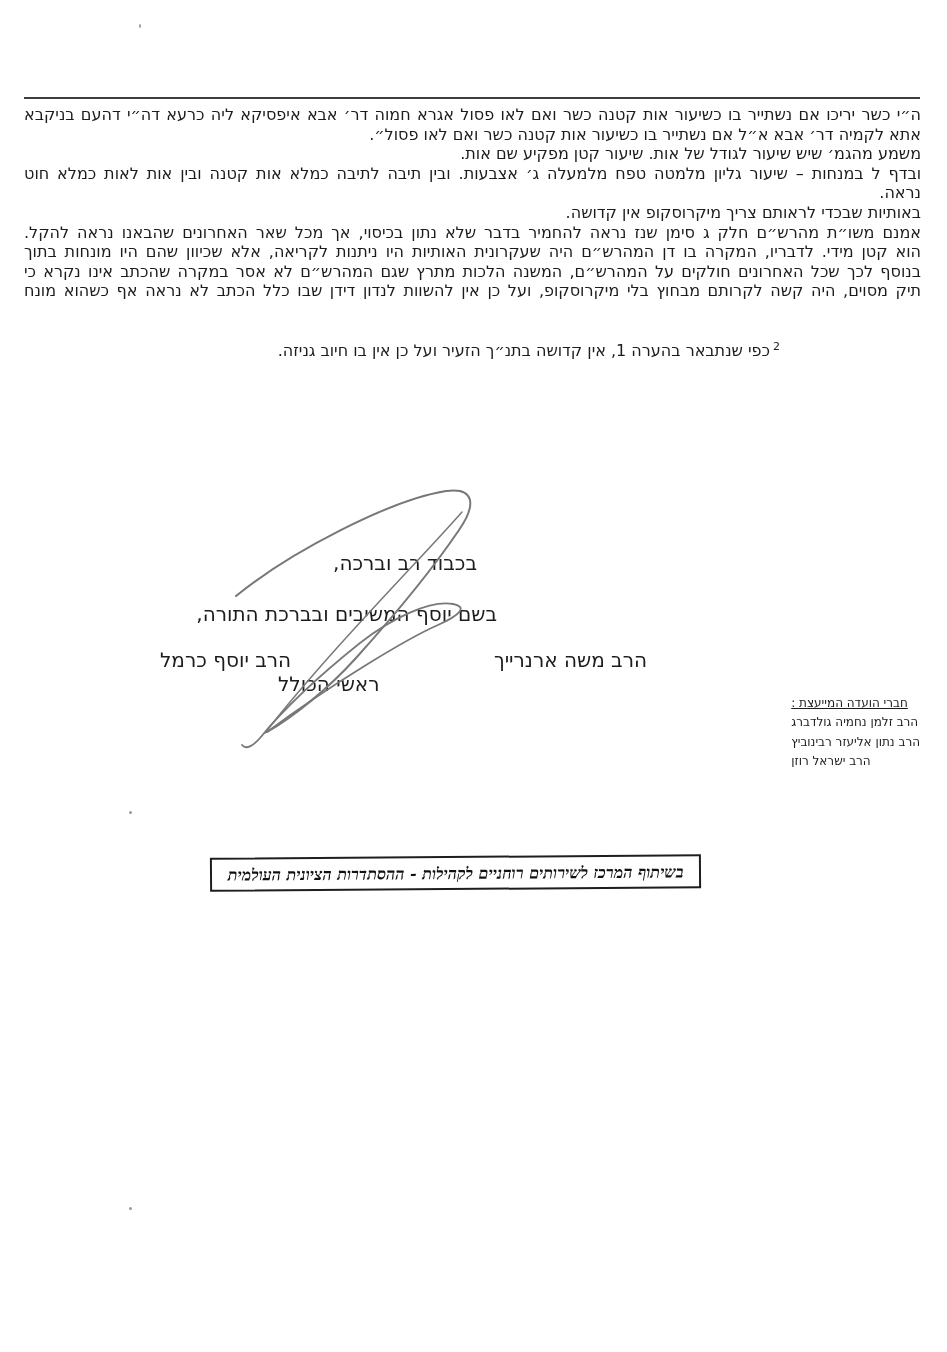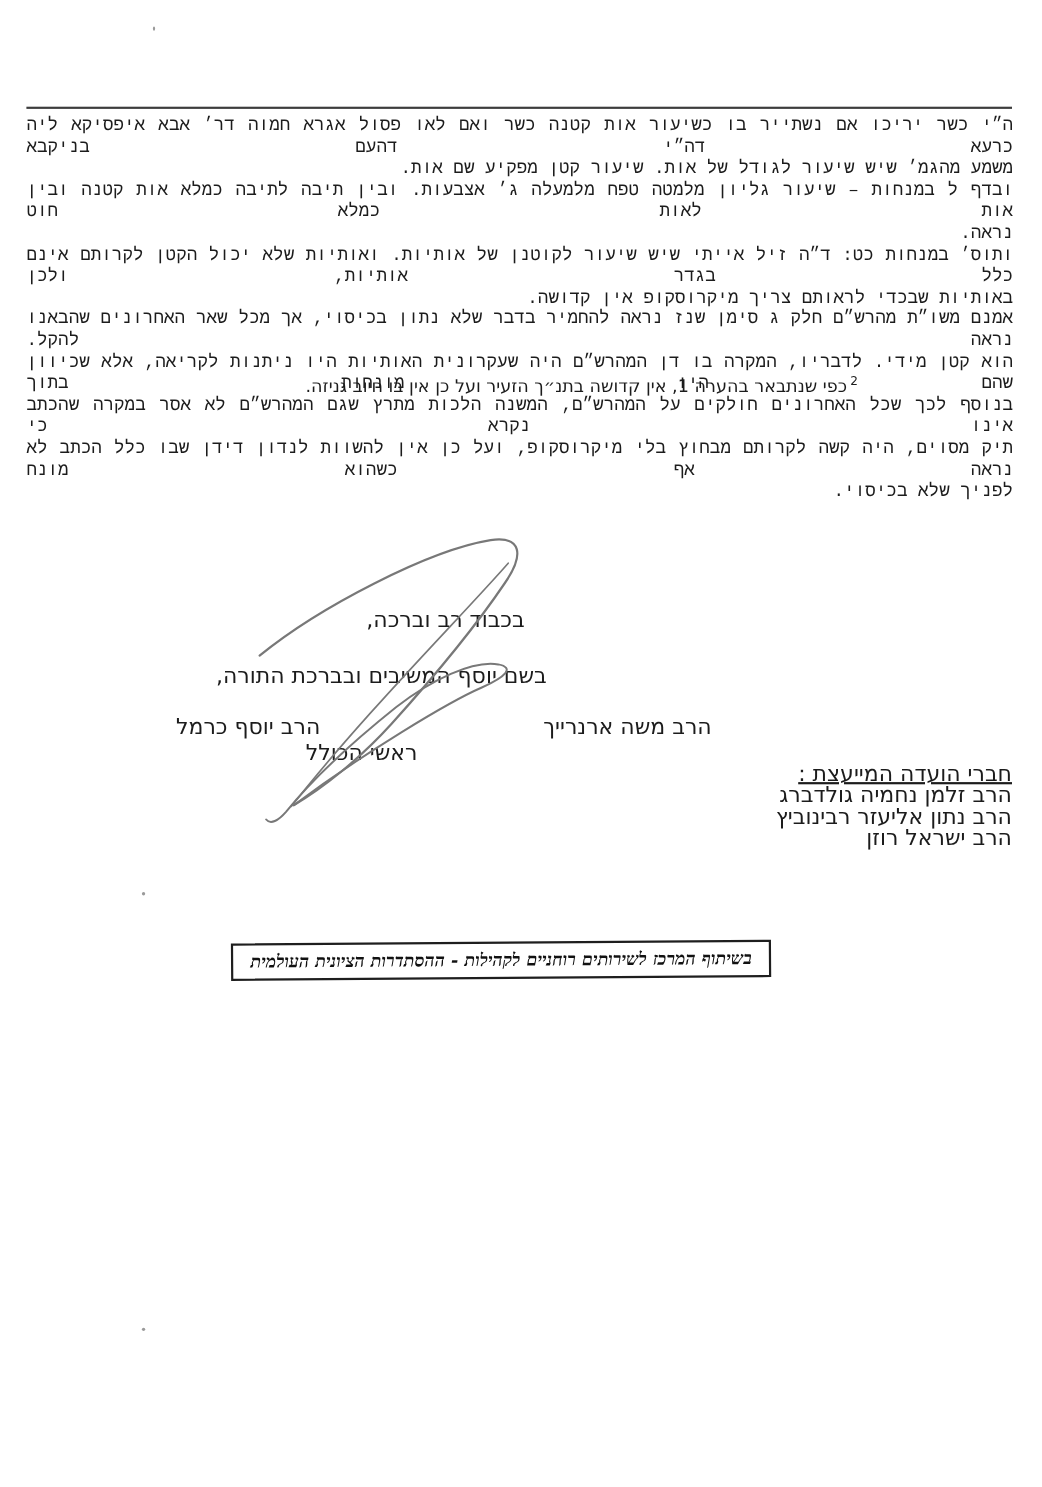--- a/index.html
+++ b/index.html
@@ -16,43 +16,43 @@
     position:absolute;top:97px;left:24px;width:896px;height:2px;
     background:#3d3d3d;
   }
   
   .fn-block{
     position:absolute;top:105px;left:24px;width:897px;
     direction:rtl;
     font-size:16px;line-height:19.6px;
     color:#1c1c1c;
   }
-  .fn-line{text-align:right;white-space:nowrap;font-family:Liberation Mono, monospace;}
+  .fn-line{text-align:right;white-space:nowrap;}
   .fn-line.justify{
     white-space:normal;
     text-align:justify;
     text-align-last:justify;
   }
   .fn2-line{
     position:absolute;top:341px;right:167px;
     direction:rtl;font-size:16px;line-height:20px;
     white-space:nowrap;text-align:left;
   }
   .fn2-line sup{font-size:11px;line-height:0;margin-left:3px;}
   
   .closing-1{position:absolute;top:551px;right:470px;direction:rtl;font-size:20px;white-space:nowrap;}
   .closing-2{position:absolute;top:602px;right:450px;direction:rtl;font-size:20px;white-space:nowrap;}
   .signer-right{position:absolute;top:648px;right:300px;direction:rtl;font-size:20px;white-space:nowrap;}
   .signer-left{position:absolute;top:648px;left:160px;direction:rtl;font-size:20px;white-space:nowrap;}
   .signers-title{position:absolute;top:672px;left:278px;direction:rtl;font-size:20px;white-space:nowrap;}
   
   .committee{
     position:absolute;top:694px;right:27px;
-    direction:rtl;text-align:right;
-    font-size:20px;line-height:19.3px;white-space:nowrap;
+    direction:rtl;text-align:left;
+    font-size:12px;line-height:19.3px;white-space:nowrap;
   }
   .committee .heading{text-decoration:underline;}
   
   .footer-box{
     position:absolute;top:856px;left:210px;width:487px;height:30px;
     border:2px solid #1e1e1e;
     display:flex;align-items:center;justify-content:center;
     direction:rtl;
     transform:rotate(-0.4deg);
     background:#fff;
@@ -70,30 +70,29 @@
   .speck.s2{top:811px;left:129px;width:3px;height:3px;}
   .speck.s3{top:1207px;left:129px;width:3px;height:3px;}
 </style>
 </head>
 <body>
 
 <div class="top-rule"></div>
 
 <div class="fn-block">
   <div class="fn-line justify">ה״י כשר יריכו אם נשתייר בו כשיעור אות קטנה כשר ואם לאו פסול אגרא חמוה דר׳ אבא איפסיקא ליה כרעא דה״י דהעם בניקבא</div>
+  <div class="fn-line">אתא לקמיה דר׳ אבא א״ל אם נשתייר בו כשיעור אות קטנה כשר ואם לאו פסול״.</div>
   <div class="fn-line">משמע מהגמ׳ שיש שיעור לגודל של אות. שיעור קטן מפקיע שם אות.</div>
   <div class="fn-line justify">ובדף ל במנחות – שיעור גליון מלמטה טפח מלמעלה ג׳ אצבעות. ובין תיבה לתיבה כמלא אות קטנה ובין אות לאות כמלא חוט</div>
   <div class="fn-line">נראה.</div>
-  <div class="fn-line justify">ותוס׳ במנחות כט: ד״ה זיל אייתי שיש שיעור לקוטנן של אותיות. ואותיות שלא יכול הקטן לקרותם אינם כלל בגדר אותיות, ולכן</div>
   <div class="fn-line">באותיות שבכדי לראותם צריך מיקרוסקופ אין קדושה.</div>
   <div class="fn-line justify">אמנם משו״ת מהרש״ם חלק ג סימן שנז נראה להחמיר בדבר שלא נתון בכיסוי, אך מכל שאר האחרונים שהבאנו נראה להקל.</div>
   <div class="fn-line justify">הוא קטן מידי. לדבריו, המקרה בו דן המהרש״ם היה שעקרונית האותיות היו ניתנות לקריאה, אלא שכיוון שהם היו מונחות בתוך</div>
   <div class="fn-line justify">בנוסף לכך שכל האחרונים חולקים על המהרש״ם, המשנה הלכות מתרץ שגם המהרש״ם לא אסר במקרה שהכתב אינו נקרא כי</div>
   <div class="fn-line justify">תיק מסוים, היה קשה לקרותם מבחוץ בלי מיקרוסקופ, ועל כן אין להשוות לנדון דידן שבו כלל הכתב לא נראה אף כשהוא מונח</div>
-  <div class="fn-line">לפניך שלא בכיסוי.</div>
 </div>
 
 <div class="fn2-line">
   <sup>2</sup><span>כפי שנתבאר בהערה 1, אין קדושה בתנ״ך הזעיר ועל כן אין בו חיוב גניזה.</span>
 </div>
 
 <div class="closing-1">בכבוד רב  וברכה,</div>
 <div class="closing-2">בשם יוסף המשיבים ובברכת התורה,</div>
 <div class="signer-right">הרב משה ארנרייך</div>
 <div class="signer-left">הרב יוסף כרמל</div>

